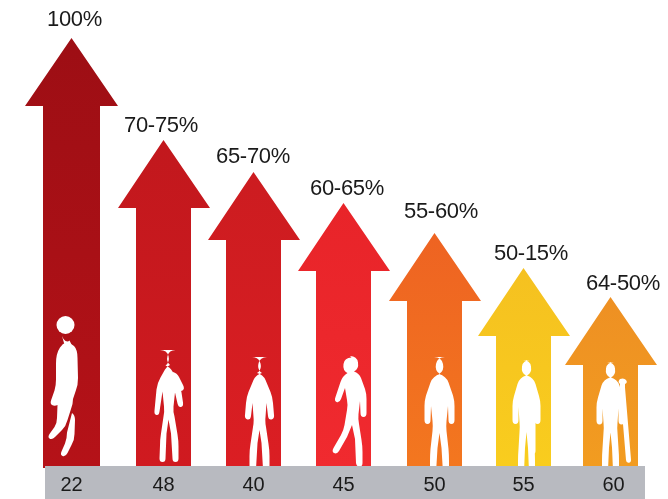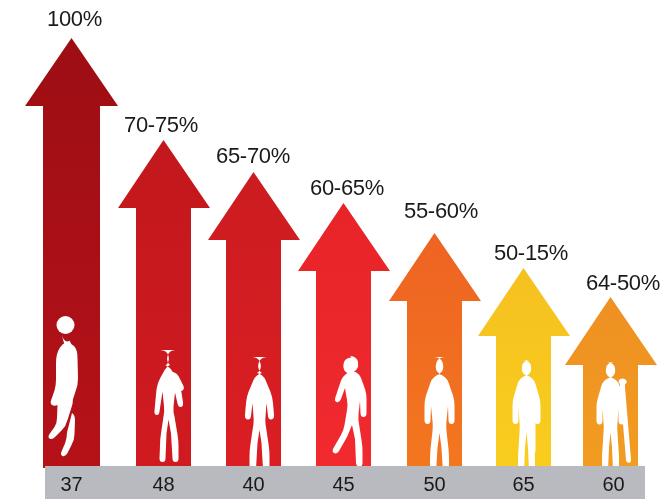--- a/index.html
+++ b/index.html
@@ -152,21 +152,21 @@
   <div id="axis-bar"></div>
 
   <div class="value-label" style="left:47px; top:8px;">100%</div>
   <div class="value-label" style="left:124px; top:114px;">70-75%</div>
   <div class="value-label" style="left:216px; top:145px;">65-70%</div>
   <div class="value-label" style="left:310px; top:177px;">60-65%</div>
   <div class="value-label" style="left:404px; top:200px;">55-60%</div>
   <div class="value-label" style="left:494px; top:242px;">50-15%</div>
   <div class="value-label" style="left:586px; top:272px;">64-50%</div>
 
-  <div class="axis-label" style="left:46px; top:474px; width:51px;">37</div>
+  <div class="axis-label" style="left:46px; top:474px; width:51px;">22</div>
   <div class="axis-label" style="left:138px; top:474px; width:51px;">48</div>
   <div class="axis-label" style="left:228px; top:474px; width:51px;">40</div>
   <div class="axis-label" style="left:318px; top:474px; width:51px;">45</div>
   <div class="axis-label" style="left:409px; top:474px; width:51px;">50</div>
-  <div class="axis-label" style="left:498px; top:474px; width:51px;">65</div>
+  <div class="axis-label" style="left:498px; top:474px; width:51px;">55</div>
   <div class="axis-label" style="left:588px; top:474px; width:51px;">60</div>
 
 </div>
 
 </body></html>

